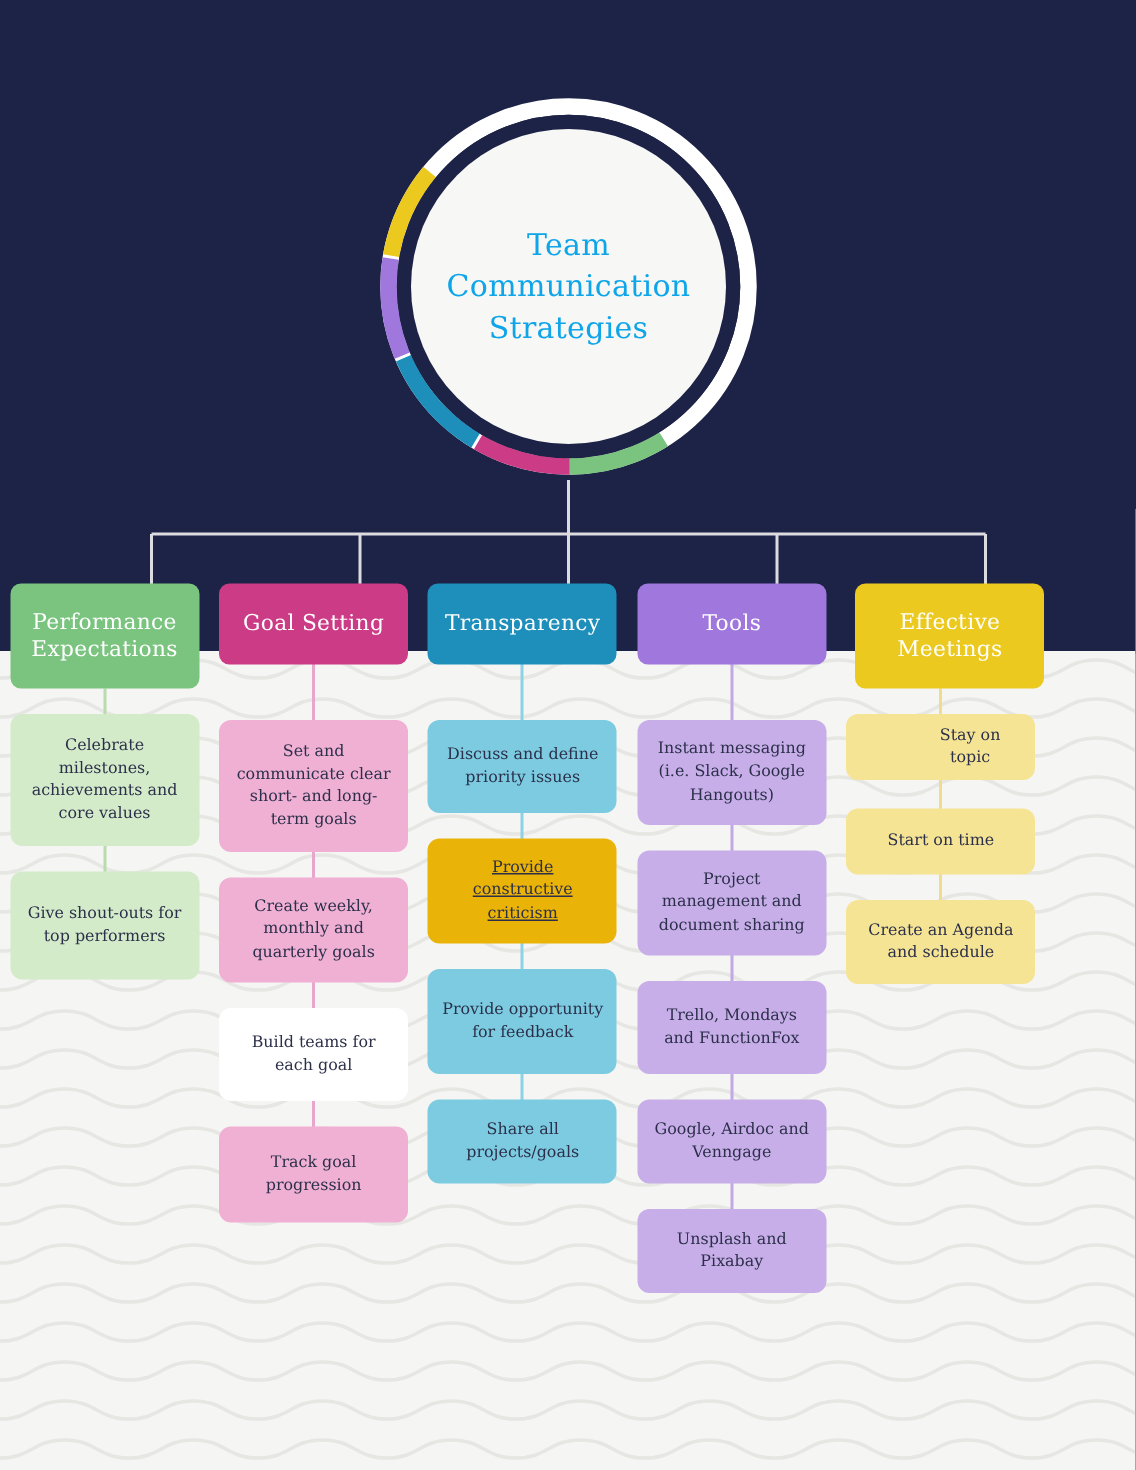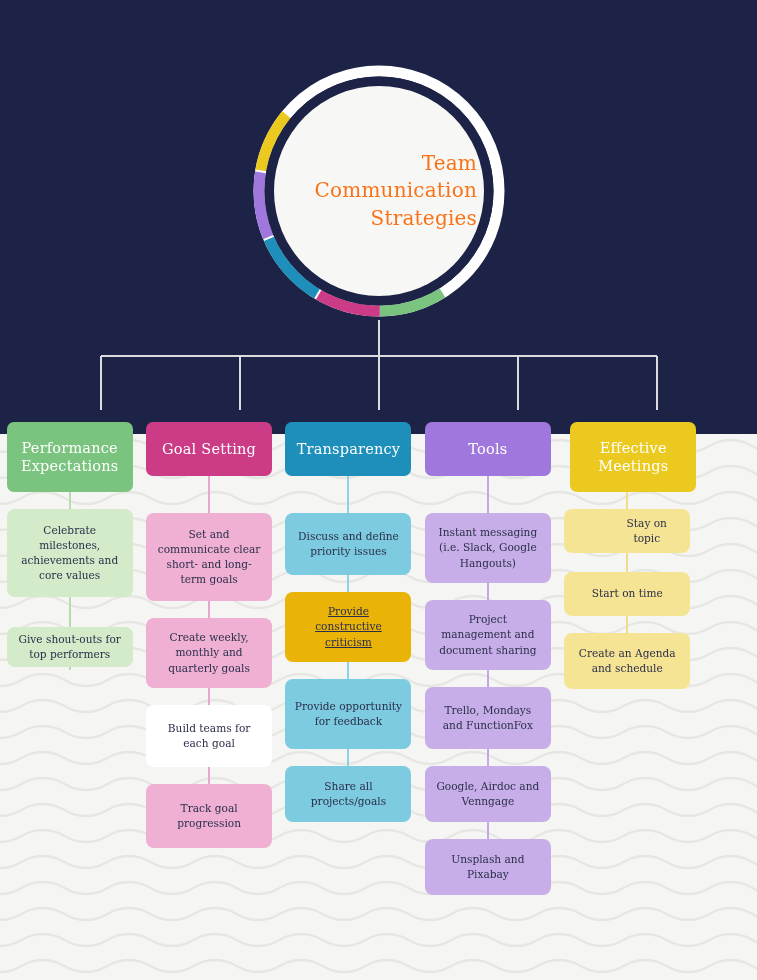--- a/index.html
+++ b/index.html
@@ -27,35 +27,35 @@
   #hub {
     position: absolute;
     left: 251px; top: 63px;
     width: 256px; height: 256px;
   }
   #hub-ring { position: absolute; left: 0; top: 0; }
   #hub-label {
     position: absolute;
     left: 30px; top: 0; width: 196px; height: 256px;
     display: flex; flex-direction: column;
-    align-items: flex-end; justify-content: center;
-    color: #f97316;
+    align-items: center; justify-content: center;
+    color: #0ea5e9;
     font-size: 20px;
     line-height: 1.38;
     text-align: center;
     letter-spacing: .2px;
   }
 
   
   #connectors { position: absolute; left: 0; top: 0; width: 757px; height: 470px; }
 
   
   #columns {
     position: absolute;
-    left: 0; top: 422px;
+    left: 0; top: 389px;
     width: 757px;
     display: flex;
     justify-content: flex-start;
   }
   .column {
     width: 139.4px;
     display: flex;
     flex-direction: column;
     align-items: center;
     position: relative;
@@ -144,21 +144,21 @@
   </g>
 </svg>
 
 <div id="columns">
 
   <div class="column">
     <div class="col-spine" style="background: rgb(185, 220, 174); top: 70px; height: 178px; bottom: auto;"></div>
     <div class="header-box" style="background: rgb(122, 196, 127); height: 70px;">Performance Expectations</div>
     <div class="items">
       <div class="item-box" style="background: rgb(211, 235, 201); height: 88px; margin-top: 17px;">Celebrate milestones, achievements and core values</div>
-      <div class="item-box" style="background: rgb(211, 235, 201); height: 40px; margin-top: 30px;">Give shout-outs for top performers</div>
+      <div class="item-box" style="background: rgb(211, 235, 201); height: 72px; margin-top: 17px;">Give shout-outs for top performers</div>
     </div>
   </div>
 
   <div class="column">
     <div class="col-spine" style="background: rgb(233, 166, 204); top: 50px; height: 364px; bottom: auto;"></div>
     <div class="header-box" style="background: rgb(204, 59, 134); height: 50px;">Goal Setting</div>
     <div class="items">
       <div class="item-box" style="background: rgb(240, 176, 212); height: 88px; margin-top: 37px;">Set and communicate clear short- and long-term goals</div>
       <div class="item-box" style="background: rgb(240, 176, 212); height: 70px; margin-top: 17px;">Create weekly, monthly and quarterly goals</div>
       <div class="item-box" style="background: #ffffff; height: 62px; margin-top: 17px;">Build teams for each goal</div>

